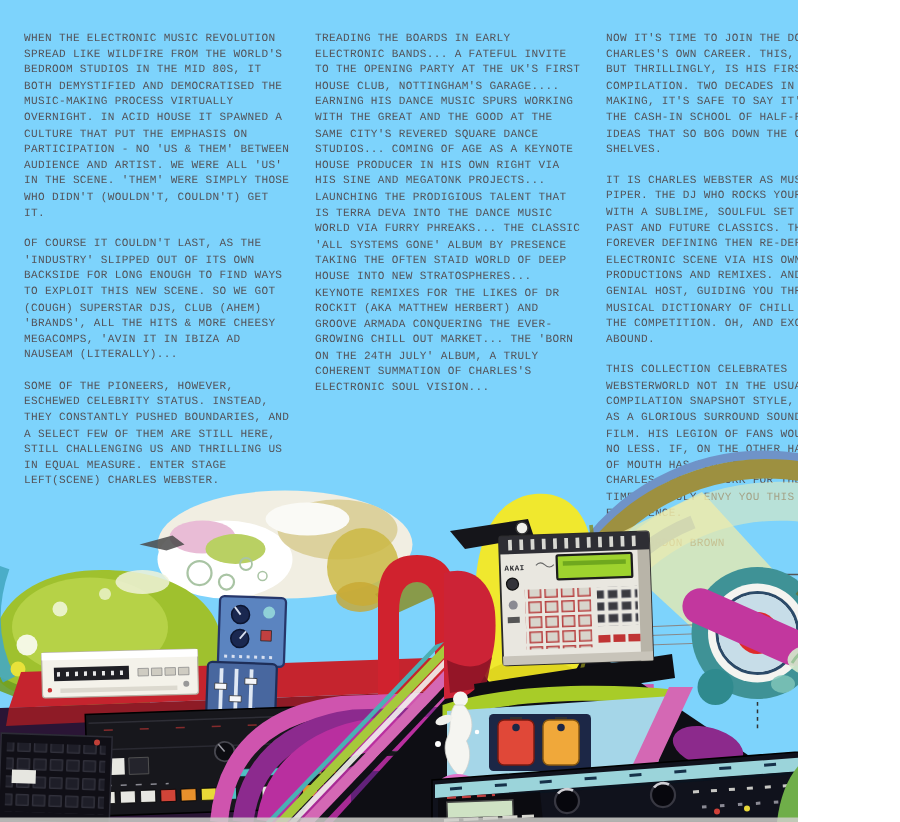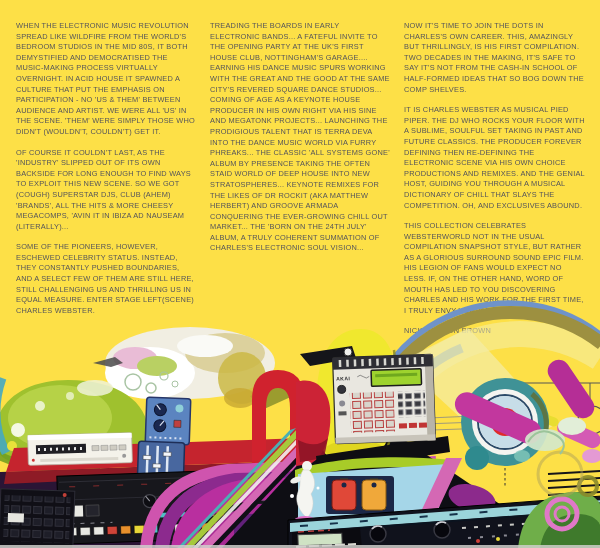--- a/index.html
+++ b/index.html
@@ -1,18 +1,18 @@
 <!DOCTYPE html>
 <html><head>
 <meta charset="utf-8">
 <style>
   html,body{margin:0;padding:0;background:#ffffff;}
   .page{
-    position:relative;width:600px;height:548px;overflow:hidden;
-    background:#fde047;font-family:Liberation Sans, sans-serif;
+    position:relative;width:532px;height:548px;overflow:hidden;
+    background:#7dd3fc;font-family:Liberation Mono, monospace;
   }
   .cols{position:absolute;top:21px;left:16px;display:flex;gap:13px;}
   .col{width:181px;}
   .col p{
     margin:0 0 10px;font-size:7.4px;line-height:10.6px;letter-spacing:.22px;
     color:#54545a;font-weight:400;
   }
   .col p.signature{margin-top:6px;color:#5a5a60;}
   .art{position:absolute;left:0;top:290px;width:600px;height:258px;display:block;}
 </style>

